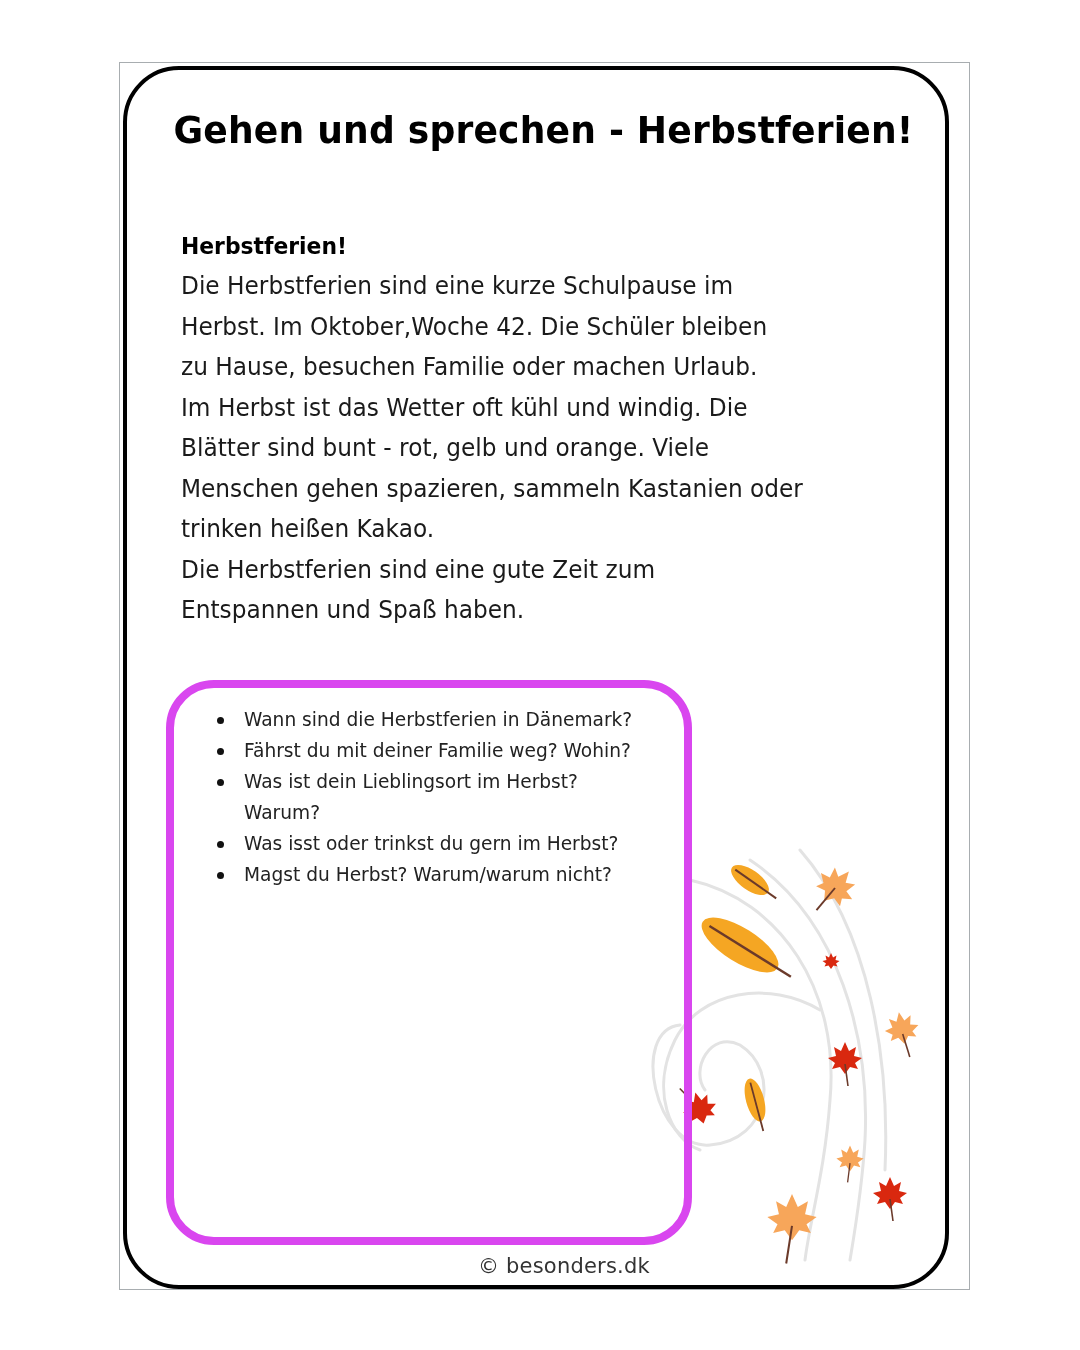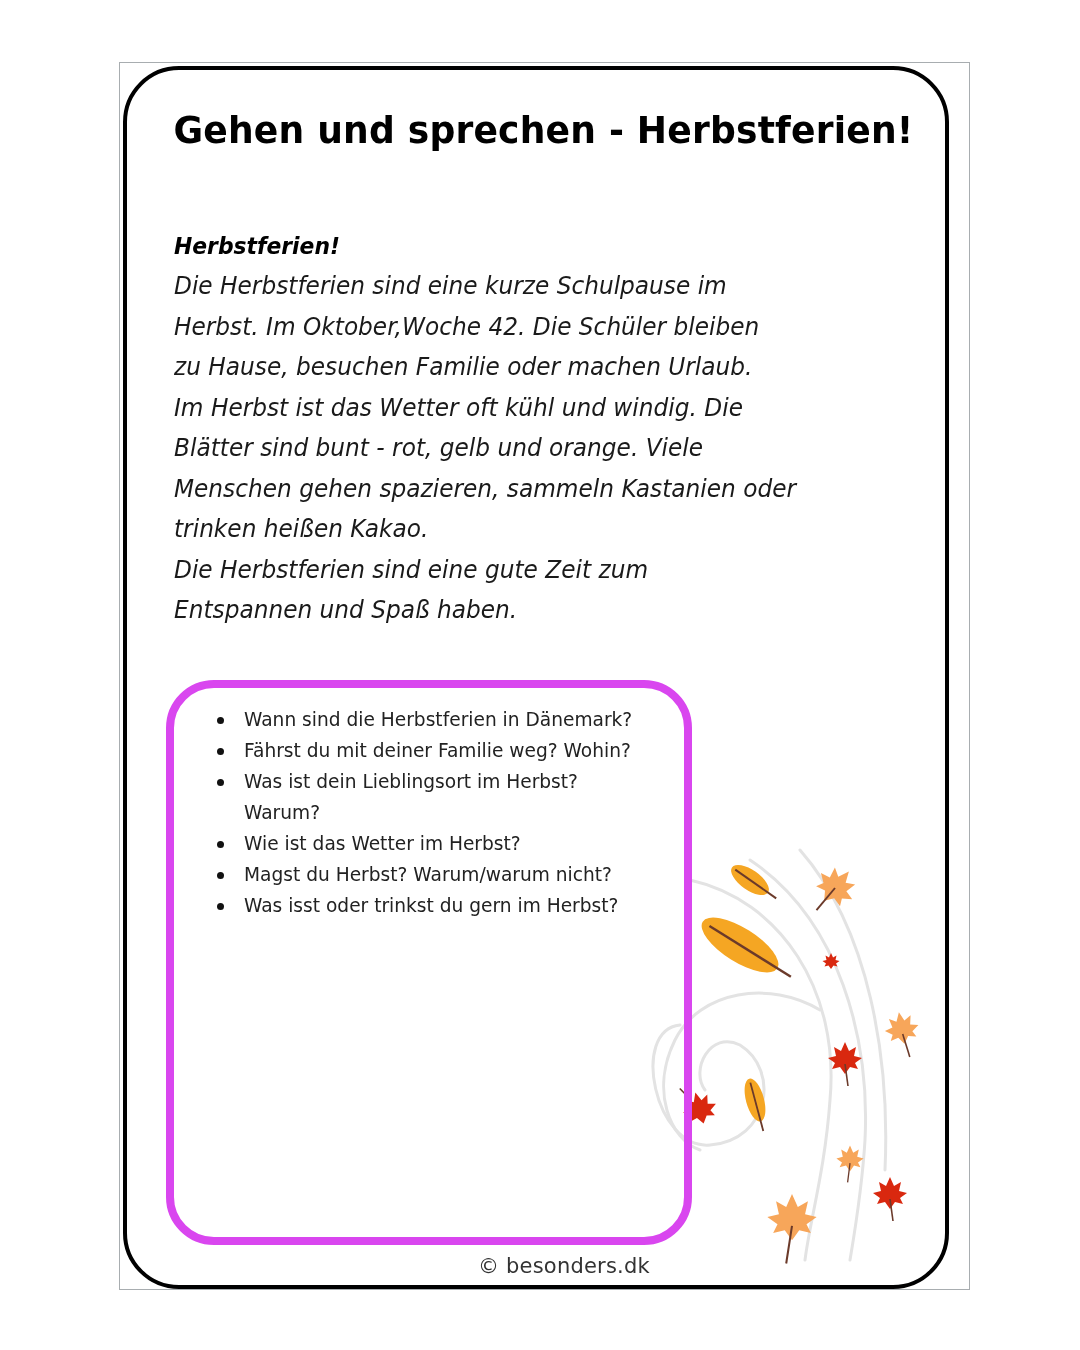--- a/index.html
+++ b/index.html
@@ -46,24 +46,23 @@
       font-family: "DejaVu Sans", sans-serif;
       font-weight: bold;
       font-size: 38px;
       letter-spacing: 0.2px;
       color: #000;
       white-space: nowrap;
     }
     .title span { display: inline-block; transform: translateX(-6px) scaleX(0.95); }
     .intro {
       position: absolute;
-      left: 174px;
+      left: 181px;
       top: 226px;
       width: 720px;
-      font-style: italic;
     }
     .intro-heading {
       font-family: "DejaVu Sans", sans-serif;
       font-weight: bold;
       font-size: 23px;
       line-height: 40px;
       color: #000;
       display: block;
       transform-origin: left center;
       transform: scaleX(0.95);
@@ -244,26 +243,22 @@
     <li>
         <span class="bullet"></span>
         <span class="q-text">Fährst du mit deiner Familie weg? Wohin?</span>
       </li>
     <li>
         <span class="bullet"></span>
         <span class="q-text">Was ist dein Lieblingsort im Herbst? Warum?</span>
       </li>
     <li>
         <span class="bullet"></span>
-        <span class="q-text">Wie ist das Wetter im Herbst?</span>
+        <span class="q-text">Was isst oder trinkst du gern im Herbst?</span>
       </li>
     <li>
         <span class="bullet"></span>
         <span class="q-text">Magst du Herbst? Warum/warum nicht?</span>
-      </li>
-    <li>
-        <span class="bullet"></span>
-        <span class="q-text">Was isst oder trinkst du gern im Herbst?</span>
       </li>
   </ul>
 </div>
 
 <div class="footer">© besonders.dk</div>
 
 </body></html>

